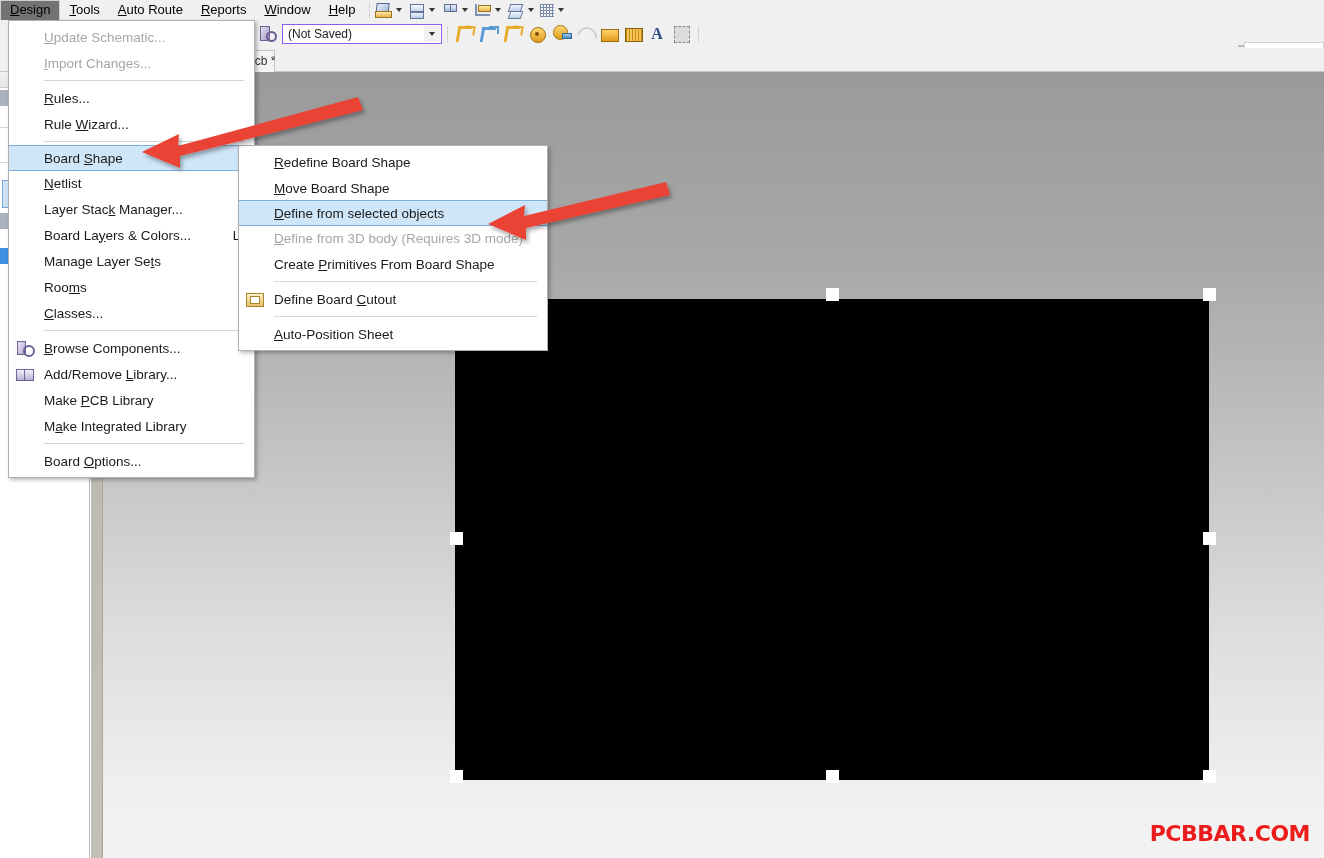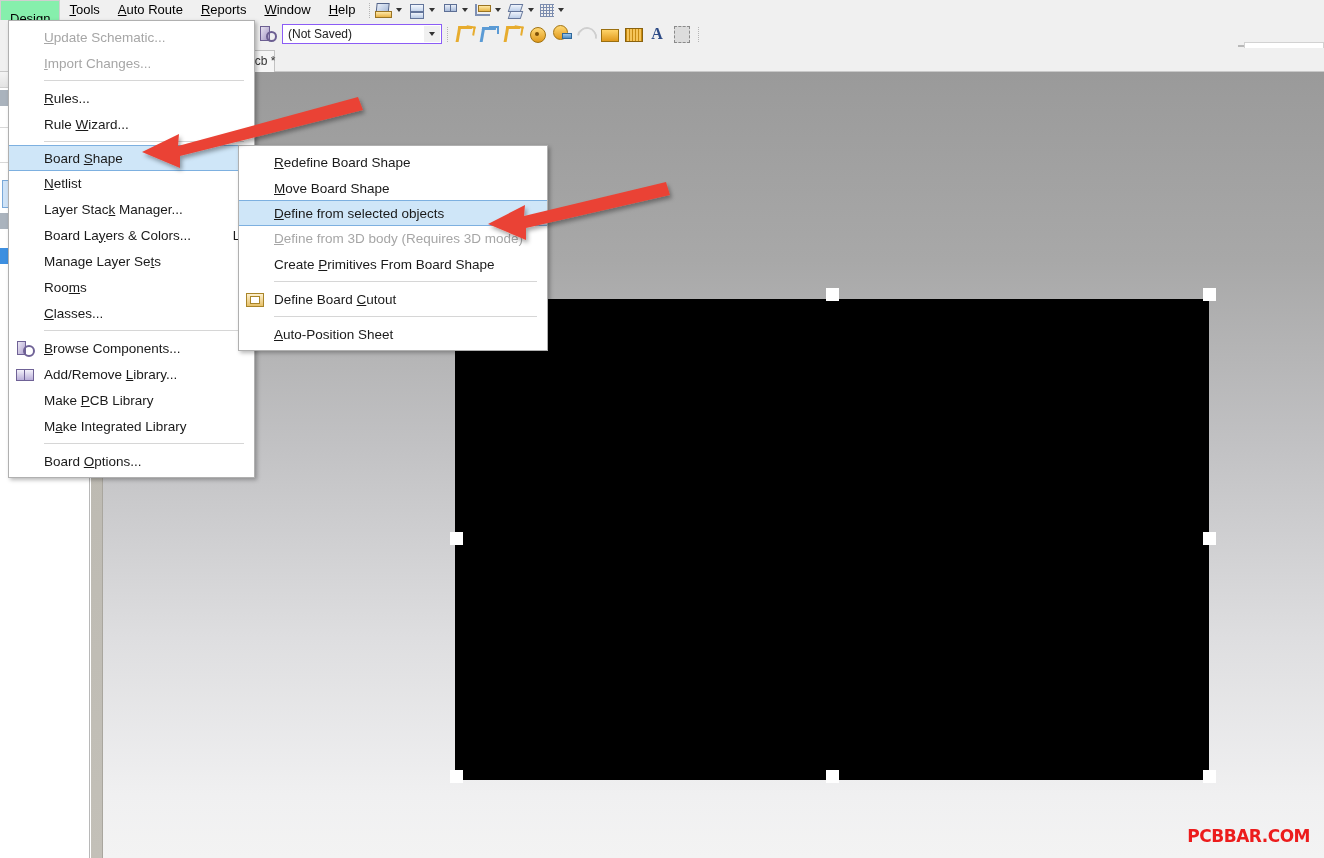--- a/index.html
+++ b/index.html
@@ -15,25 +15,25 @@
   .menubar {
     position: absolute; left: 0; top: 0; width: 1324px; height: 20px;
     background: #f0f0f0;
     display: flex; align-items: center;
   }
   .menubar-item {
     font-size: 13px; color: #000; padding: 2px 9px 3px 9px;
     white-space: nowrap; line-height: 15px; cursor: default;
   }
   .menubar-item.active {
-    background: #86efac;
+    background: #737373;
     border-left: 1px solid #cfcfcf;
     border-top: 1px solid #cfcfcf;
     border-right: 1px solid #cfcfcf;
-    padding-top: 10px;
+    padding-top: 1px;
     height: 20px;
   }
   .menubar-item u { text-decoration: underline; }
 
   .tb-sep {
     width: 1px; height: 15px; margin: 0 5px;
     border-left: 1px dotted #b5b5b5;
   }
   .tb-icon-wrap { display: flex; align-items: center; }
   .tb-caret {
@@ -304,21 +304,21 @@
     background:#ffffff; border:1px solid #a98529;
   }
 
   
   .arrows { position:absolute; left:0; top:0; width:1324px; height:858px; pointer-events:none; }
 
   
   .watermark {
     position:absolute; right:14px; bottom:12px;
     font-family:"DejaVu Sans", sans-serif;
-    font-weight:bold; font-size:17px; color:#ec1c1c;
+    font-weight:bold; font-size:22px; color:#ec1c1c;
     letter-spacing:-0.5px;
   }
 </style>
 </head>
 <body>
 
 <div id="app">
 
   <div class="menubar">
     <div class="menubar-item active">

